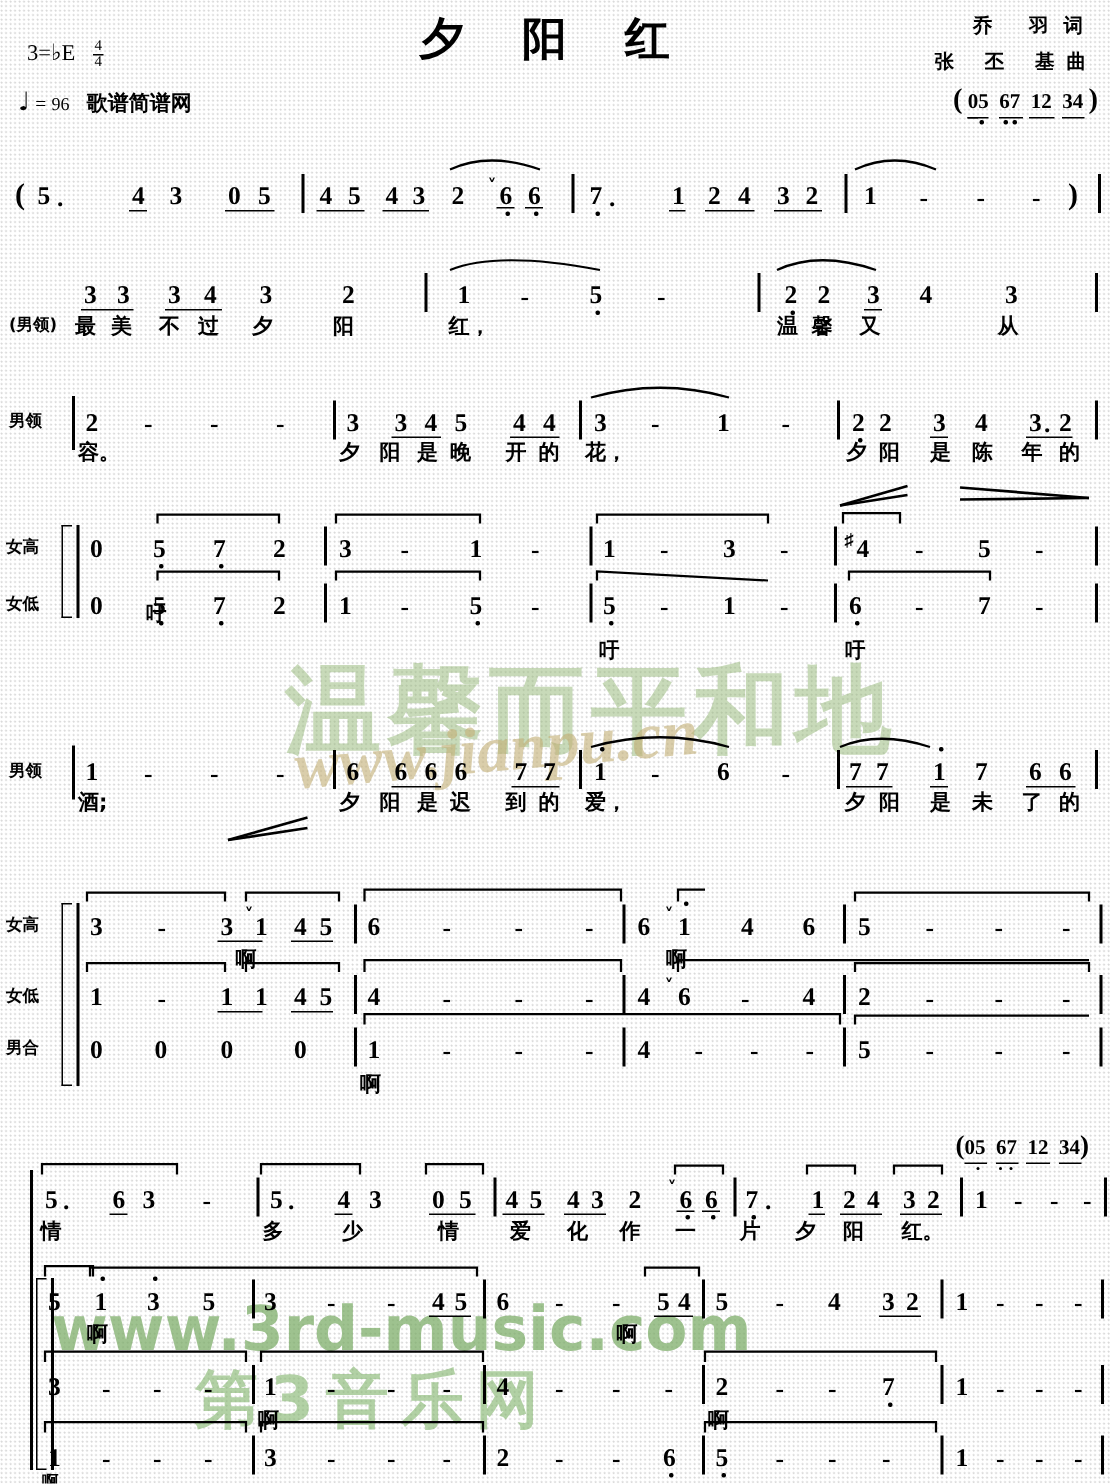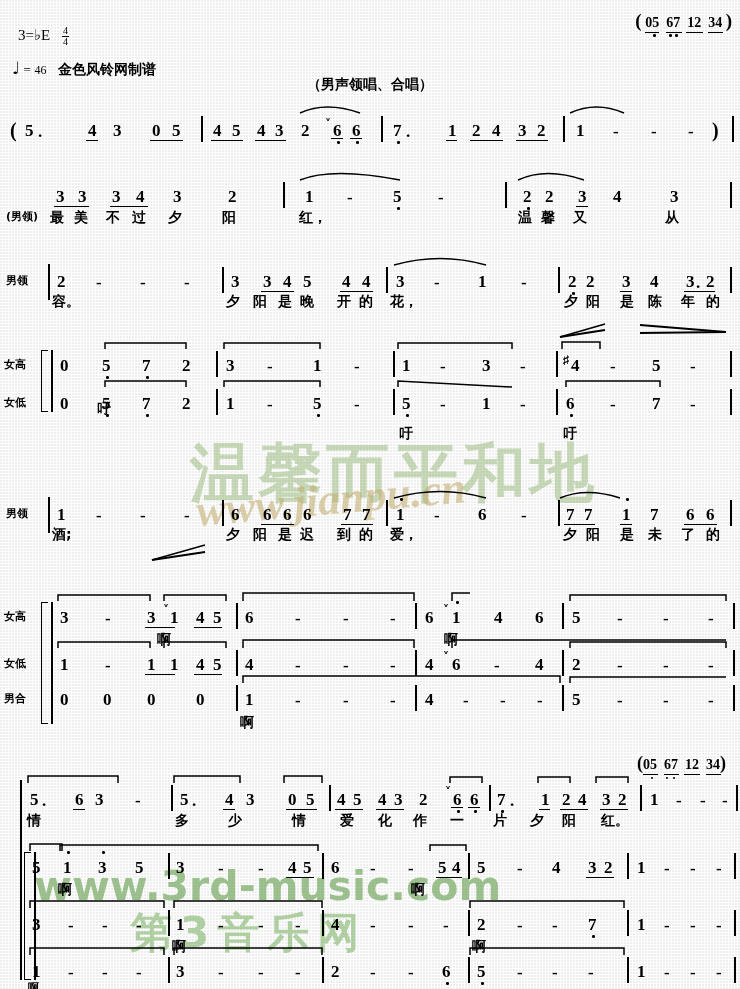--- a/index.html
+++ b/index.html
@@ -155,38 +155,40 @@
 
 <div id="paper-grain"></div>
 
 <div class="wm" id="wm-green-cn">温馨而平和地</div>
 <div class="wm" id="wm-tan-url">www.jianpu.cn</div>
 <div class="wm" id="wm-green-url">www.3rd-music.com</div>
 <div class="wm" id="wm-green-cn2">第3音乐网</div>
 
 <div id="sheet">
 
-  <div id="subtitle2">（男声领唱、合唱）</div>
+  <div id="title">夕 阳 红</div>
 
   <div id="key-block">
     <span id="key-sig">3=♭E</span>
     <span id="time-sig">
       <span class="num">4</span>
       <span class="den">4</span>
     </span>
   </div>
 
   <div id="tempo-block">
     <span id="tempo-note">♩</span>
     <span id="tempo-eq">=</span>
-    <span id="tempo-bpm">46</span>
-    <span id="tempo-expr">金色风铃网制谱</span>
+    <span id="tempo-bpm">96</span>
+    <span id="tempo-expr">歌谱简谱网</span>
   </div>
 
   <div id="credits">
+    <div class="credit-line" id="credit-lyrics">乔  羽词</div>
+    <div class="credit-line" id="credit-music">张 丕 基曲</div>
     <div id="credit-pickup">
       <span style="font-size:19px;">(</span>
       <span style="position:relative;">0<span style="position:absolute;left:0;right:0;bottom:-3px;height:1.3px;background:#000;"></span></span><span style="position:relative;">5<span style="position:absolute;left:1px;width:2.6px;height:2.6px;border-radius:50%;background:#000;bottom:-7px;"></span><span style="position:absolute;left:-7px;right:0;bottom:-3px;height:1.3px;background:#000;"></span></span>
       &nbsp;<span style="position:relative;">6<span style="position:absolute;left:3px;width:2.6px;height:2.6px;border-radius:50%;background:#000;bottom:-7px;"></span><span style="position:absolute;left:0;right:-9px;bottom:-3px;height:1.3px;background:#000;"></span></span><span style="position:relative;">7<span style="position:absolute;left:2px;width:2.6px;height:2.6px;border-radius:50%;background:#000;bottom:-7px;"></span></span>
       &nbsp;<span style="position:relative;">1<span style="position:absolute;left:-1px;right:-9px;bottom:-3px;height:1.3px;background:#000;"></span></span><span style="position:relative;">2</span>
       &nbsp;<span style="position:relative;">3<span style="position:absolute;left:0;right:-8px;bottom:-3px;height:1.3px;background:#000;"></span></span><span style="position:relative;">4</span>
       <span style="font-size:19px;">)</span>
     </div>
   </div>
 

